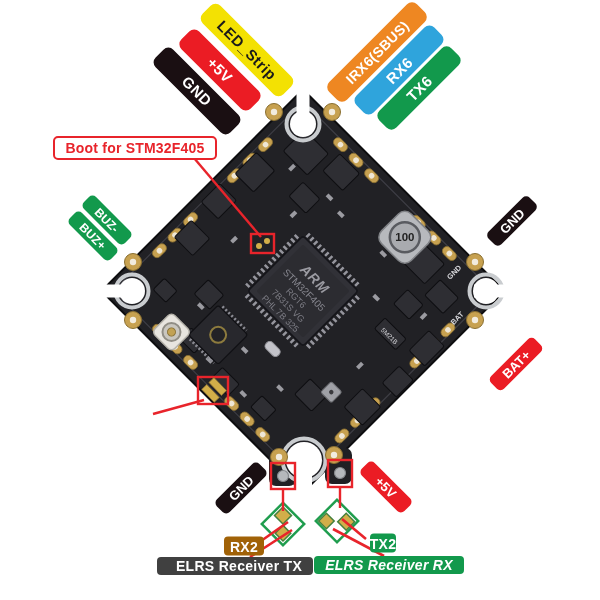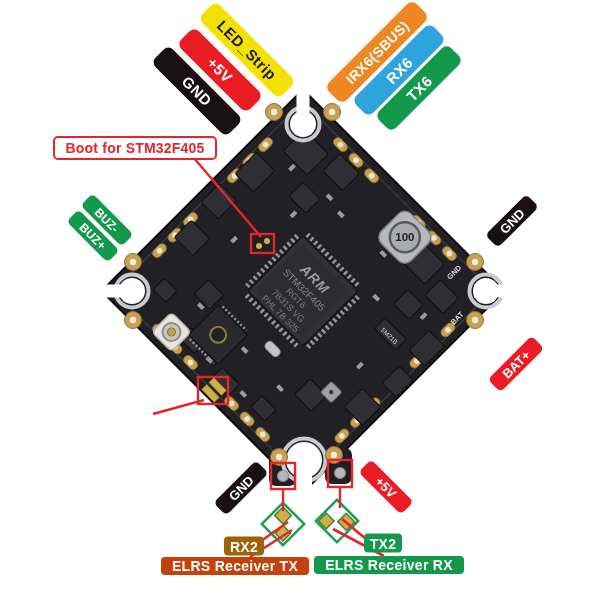--- a/index.html
+++ b/index.html
@@ -236,16 +236,16 @@
 
   <div class="lbl rotm45 f13 small-r" style="left: 512px; top: 221px; width: 58px; height: 18px; background: rgb(26, 15, 18); color: rgb(255, 255, 255);">GND</div>
   <div class="lbl rotm45 f13 small-r" style="left: 516px; top: 364px; width: 62px; height: 18px; background: rgb(235, 28, 36); color: rgb(255, 255, 255);">BAT+</div>
 
   <div class="lbl rotm45 f13 small-r" style="left: 241px; top: 488px; width: 60px; height: 18px; background: rgb(26, 15, 18); color: rgb(255, 255, 255);">GND</div>
   <div class="lbl rot45 f13 small-r" style="left: 386px; top: 487px; width: 60px; height: 18px; background: rgb(235, 28, 36); color: rgb(255, 255, 255);">+5V</div>
 
   <div class="lbl callout" style="left:135px;top:148px;width:160px;height:20px;color:#E8242B;">Boot for STM32F405</div>
 
   <div class="lbl f14 small-r" style="left: 244px; top: 546px; width: 40px; height: 19px; border-radius: 4px; background: #a16207; color: rgb(255, 255, 255);">RX2</div>
-  <div class="lbl f14 small-r" style="left: 383px; top: 543px; width: 38px; height: 19px; border-radius: 4px; background: rgb(18, 153, 76); color: rgb(255, 255, 255);">TX2</div>
-  <div class="lbl f14" style="left: 235px; top: 566px; width: 148px; height: 18px; border-radius: 4px; background: #c2410c; color: rgb(255, 255, 255);">ELRS Receiver TX</div>
-  <div class="lbl f14" style="left: 389px; top: 565px; width: 150px; height: 18px; border-radius: 4px; background: rgb(18, 153, 76); color: rgb(255, 255, 255);">ELRS Receiver RX</div>
+  <div class="lbl f14 small-r" style="left: 383px; top: 543px; width: 26px; height: 19px; border-radius: 4px; background: rgb(18, 153, 76); color: rgb(255, 255, 255);">TX2</div>
+  <div class="lbl f14" style="left: 235px; top: 566px; width: 148px; height: 18px; border-radius: 4px; background: #404040; color: rgb(255, 255, 255); padding-left: 8px;">ELRS Receiver TX</div>
+  <div class="lbl f14" style="left: 389px; top: 565px; width: 150px; height: 18px; border-radius: 4px; background: rgb(18, 153, 76); color: rgb(255, 255, 255); font-style: italic;">ELRS Receiver RX</div>
 </div>
 
 </body></html>

